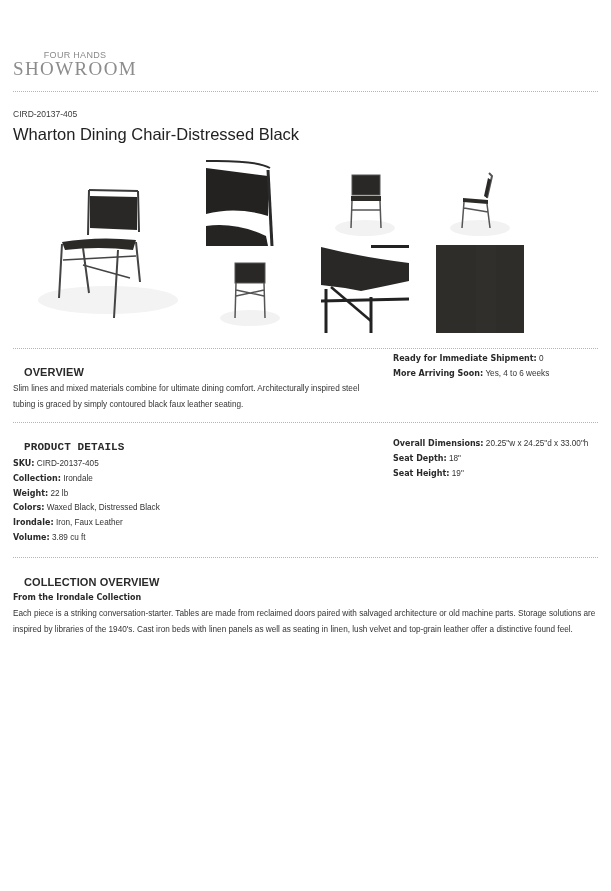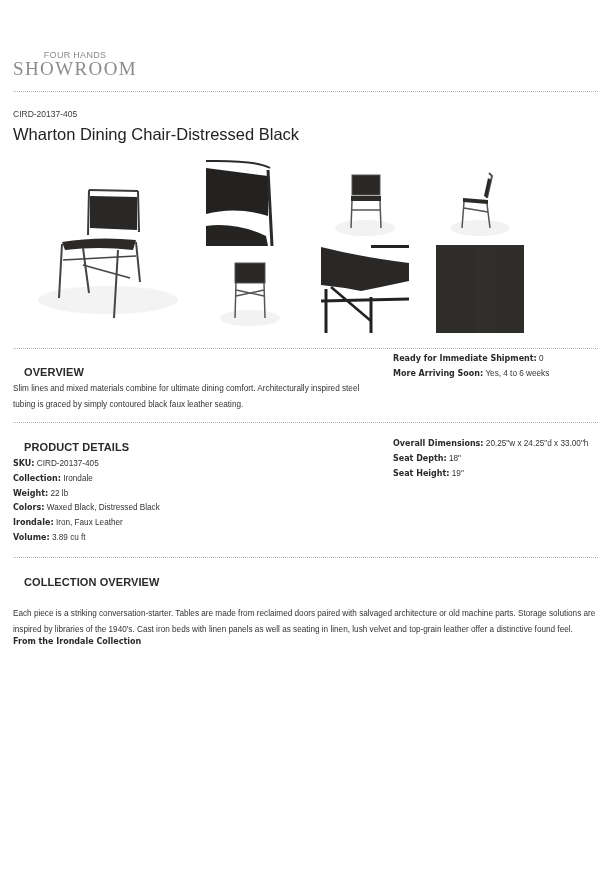--- a/index.html
+++ b/index.html
@@ -115,34 +115,34 @@
     <span>0</span>
   </div>
   <div class="kv">
     <b>More Arriving Soon:</b>
     <span>Yes, 4 to 6 weeks</span>
   </div>
 </div>
 
 <div class="rule" style="top:422px;"></div>
 
-<h2 class="section-h" style="top:441px;">PRODUCT DETAILS</h2>
+<h2 class="section-h" style="top:441px;font-family:Liberation Mono, monospace;">PRODUCT DETAILS</h2>
 
 <div class="col" style="left:13px;top:457px;">
   <div class="kv"><b>SKU:</b> <span>CIRD-20137-405</span></div>
   <div class="kv"><b>Collection:</b> <span>Irondale</span></div>
   <div class="kv"><b>Weight:</b> <span>22 lb</span></div>
   <div class="kv"><b>Colors:</b> <span>Waxed Black, Distressed Black</span></div>
   <div class="kv"><b>Irondale:</b> <span>Iron, Faux Leather</span></div>
   <div class="kv"><b>Volume:</b> <span>3.89 cu ft</span></div>
 </div>
 
 <div class="col" style="left:393px;top:437px;">
   <div class="kv"><b>Overall Dimensions:</b> <span>20.25"w x 24.25"d x 33.00"h</span></div>
   <div class="kv"><b>Seat Depth:</b> <span>18"</span></div>
   <div class="kv"><b>Seat Height:</b> <span>19"</span></div>
 </div>
 
 <div class="rule" style="top:557px;"></div>
 
 <h2 class="section-h" style="top:576px;">COLLECTION OVERVIEW</h2>
-<div class="subhead" style="position:absolute;left:13px;top:593px;margin-top:44px;">From the Irondale Collection</div>
+<div class="subhead" style="position:absolute;left:13px;top:593px;">From the Irondale Collection</div>
 <p class="body-text" style="left:13px;top:606px;width:585px;">Each piece is a striking conversation-starter. Tables are made from reclaimed doors paired with salvaged architecture or old machine parts. Storage solutions are inspired by libraries of the 1940's. Cast iron beds with linen panels as well as seating in linen, lush velvet and top-grain leather offer a distinctive found feel.</p>
 
 </body></html>

